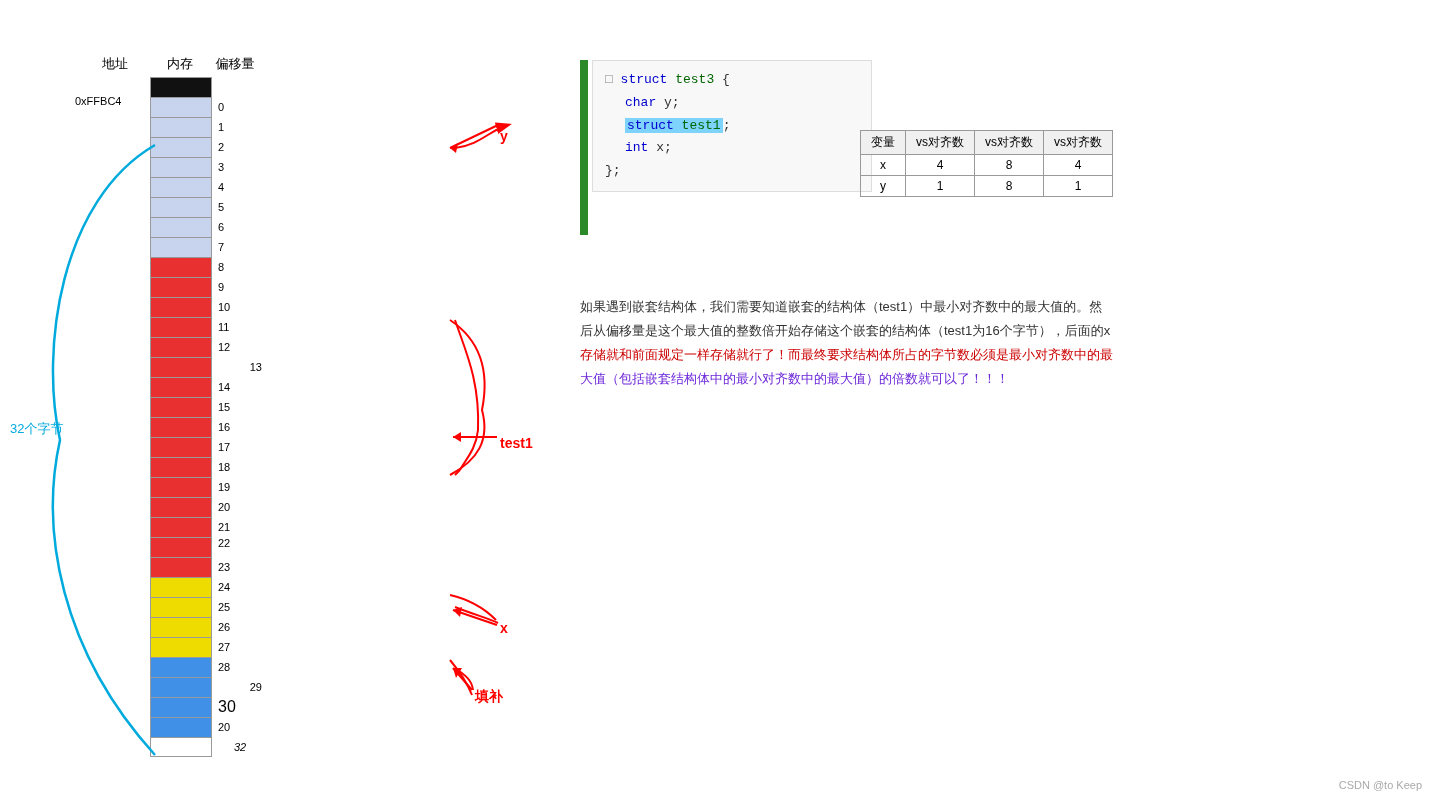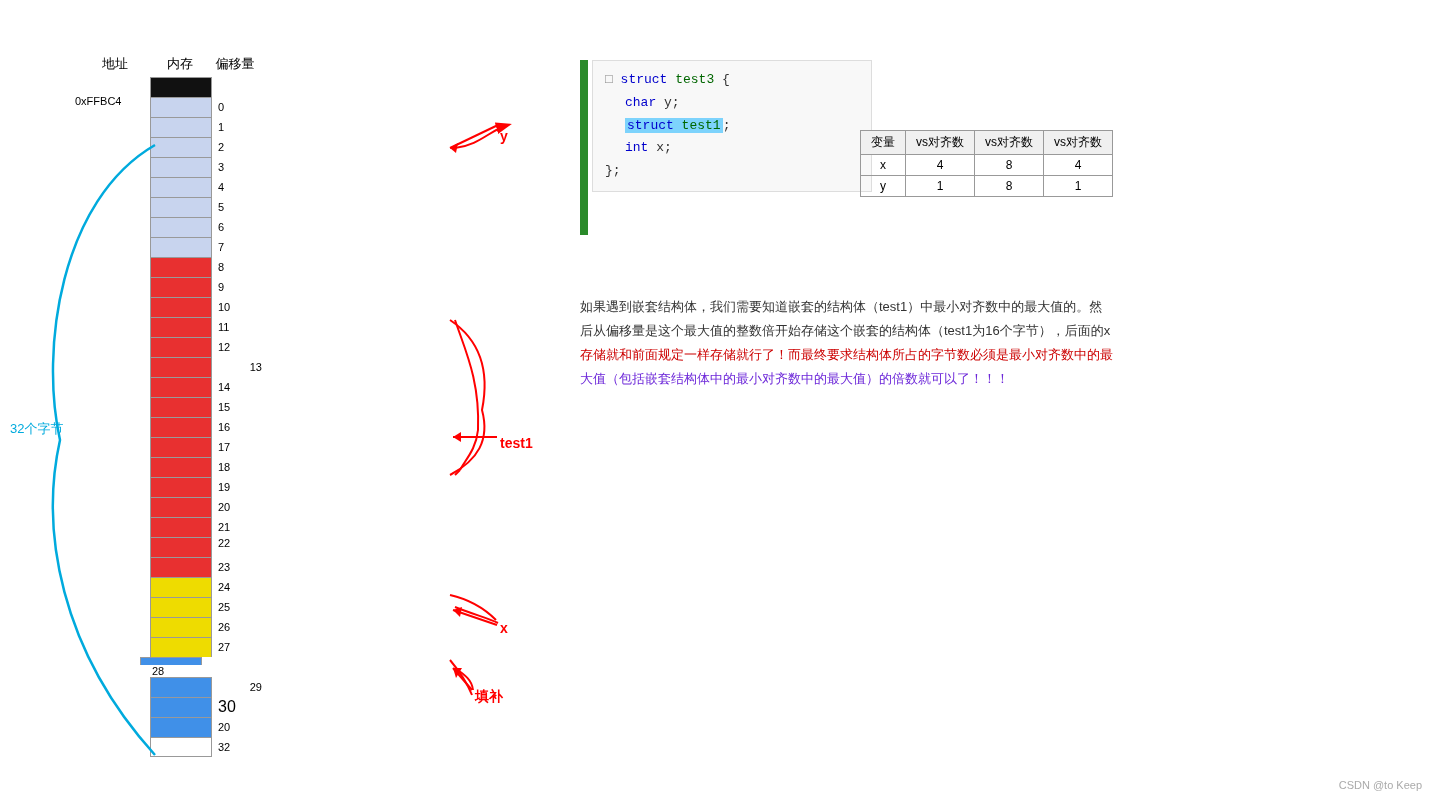--- a/index.html
+++ b/index.html
@@ -236,21 +236,21 @@
           <div style="display: flex; align-items: center; height: 20px;">
             <div style="width: 70px; text-align: right; padding-right: 4px; font-size: 11px;"></div>
             <div style="width: 62px; height: 20px; border-top: 1px solid rgb(153, 153, 153); border-right: 1px solid rgb(153, 153, 153); border-bottom: none; border-left: 1px solid rgb(153, 153, 153); border-image: initial; background: rgb(238, 220, 0);"></div>
             <div style="width: 50px; text-align: left; padding-left: 6px; font-size: 11px;">26</div>
           </div>
           <div style="display: flex; align-items: center; height: 20px;">
             <div style="width: 70px; text-align: right; padding-right: 4px; font-size: 11px;"></div>
             <div style="width: 62px; height: 20px; border-top: 1px solid rgb(153, 153, 153); border-right: 1px solid rgb(153, 153, 153); border-bottom: none; border-left: 1px solid rgb(153, 153, 153); border-image: initial; background: rgb(238, 220, 0);"></div>
             <div style="width: 50px; text-align: left; padding-left: 6px; font-size: 11px;">27</div>
           </div>
-          <div style="display: flex; align-items: center; height: 20px; flex-direction: column;">
+          <div style="display: flex; align-items: center; height: 20px;">
             <div style="width: 70px; text-align: right; padding-right: 4px; font-size: 11px;"></div>
             <div style="width: 62px; height: 20px; border-top: 1px solid rgb(153, 153, 153); border-right: 1px solid rgb(153, 153, 153); border-bottom: none; border-left: 1px solid rgb(153, 153, 153); border-image: initial; background: rgb(64, 144, 232);"></div>
             <div style="width: 50px; text-align: left; padding-left: 6px; font-size: 11px;">28</div>
           </div>
           <div style="display: flex; align-items: center; height: 20px;">
             <div style="width: 70px; text-align: right; padding-right: 4px; font-size: 11px;"></div>
             <div style="width: 62px; height: 20px; border-top: 1px solid rgb(153, 153, 153); border-right: 1px solid rgb(153, 153, 153); border-bottom: none; border-left: 1px solid rgb(153, 153, 153); border-image: initial; background: rgb(64, 144, 232);"></div>
             <div style="width: 50px; text-align: right; padding-left: 6px; font-size: 11px;">29</div>
           </div>
           <div style="display: flex; align-items: center; height: 20px;">
@@ -259,21 +259,21 @@
             <div style="width: 50px; text-align: left; padding-left: 6px; font-size: 16px;">30</div>
           </div>
           <div style="display: flex; align-items: center; height: 20px;">
             <div style="width: 70px; text-align: right; padding-right: 4px; font-size: 11px;"></div>
             <div style="width: 62px; height: 20px; border-top: 1px solid rgb(153, 153, 153); border-right: 1px solid rgb(153, 153, 153); border-bottom: none; border-left: 1px solid rgb(153, 153, 153); border-image: initial; background: rgb(64, 144, 232);"></div>
             <div style="width: 50px; text-align: left; padding-left: 6px; font-size: 11px;">20</div>
           </div>
           <div style="display: flex; align-items: center; height: 20px;">
             <div style="width: 70px; text-align: right; padding-right: 4px; font-size: 11px;"></div>
             <div style="width: 62px; height: 20px; border: 1px solid rgb(153, 153, 153); background: rgb(255, 255, 255);"></div>
-            <div style="width: 50px; text-align: left; padding-left: 6px; font-size: 11px;">32</div>
+            <div style="width: 50px; text-align: center; padding-left: 6px; font-size: 11px; font-style: italic;">32</div>
           </div>
         </div>
     </div>
   </div>
 
   <div style="position:absolute; left:10px; top:420px; color:#00aadd; font-size:13px;">32个字节</div>
 
   <div style="position:absolute; left:500px; top:128px; color:red; font-size:14px; font-weight:bold;">y</div>
   <div style="position:absolute; left:500px; top:435px; color:red; font-size:14px; font-weight:bold;">test1</div>
   <div style="position:absolute; left:500px; top:620px; color:red; font-size:14px; font-weight:bold;">x</div>

